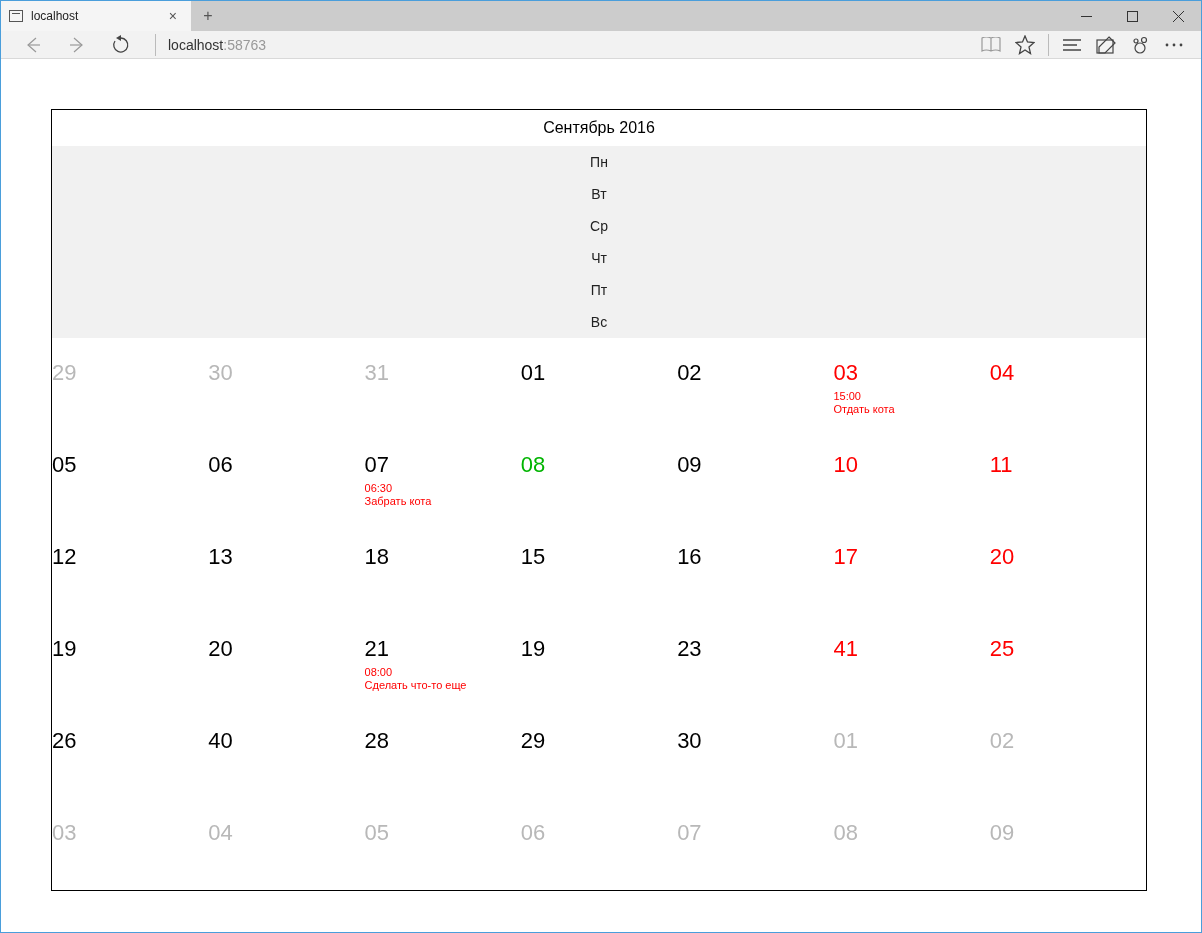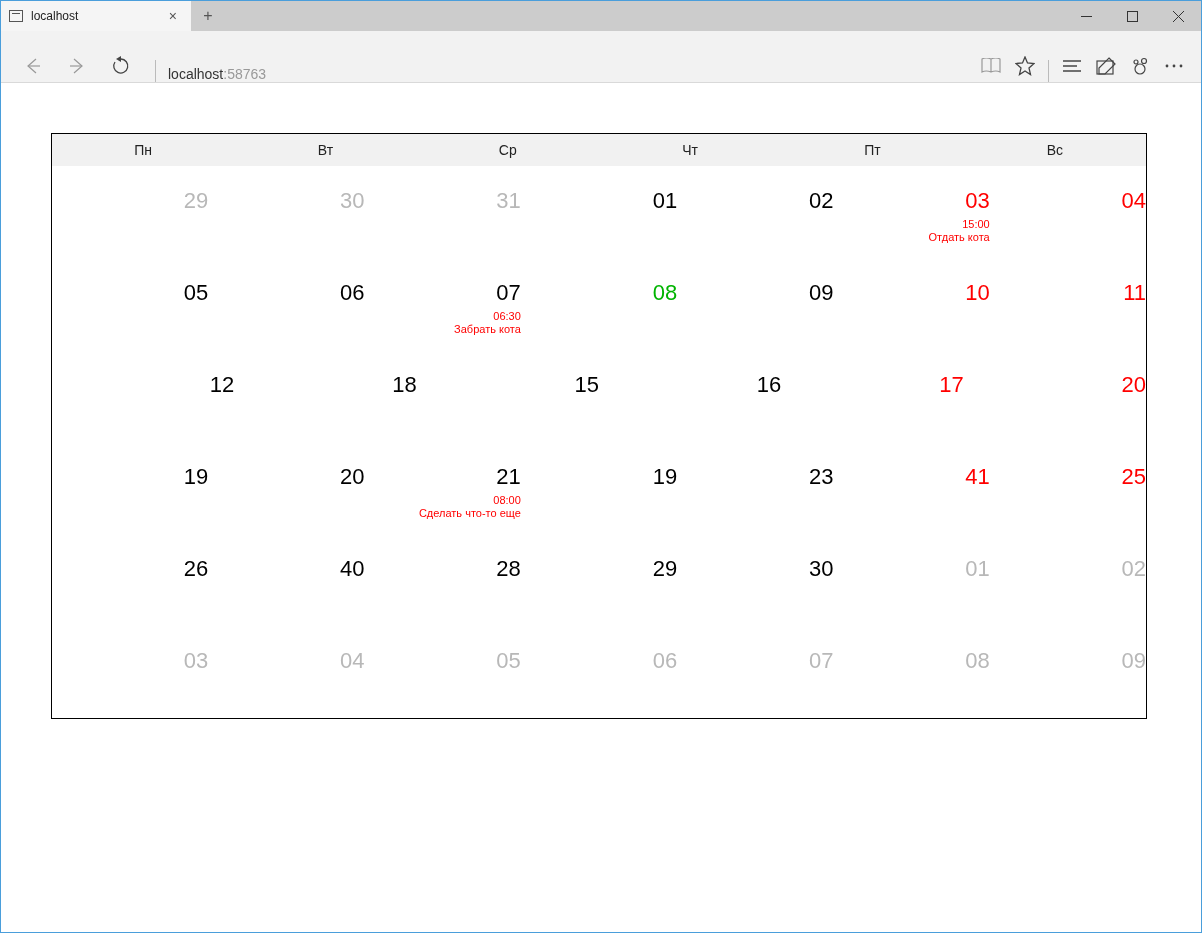--- a/index.html
+++ b/index.html
@@ -14,39 +14,39 @@
   .tab-title { font-size: 12px; color: #222; flex: 1; }
   .tab-close { font-size: 14px; color: #555; padding: 0 6px; cursor: pointer; }
   .newtab { width: 34px; display:flex; align-items:center; justify-content:center; }
   .newtab span { font-size: 16px; color: #555; }
   .titlebar-spacer { flex: 1; }
   .win-controls { display: flex; }
   .win-btn { width: 46px; display: flex; align-items: center; justify-content: center; color:#333; font-size:13px; }
   .win-btn svg { stroke:#333; }
 
   
-  .toolbar { height: 52px; background: #f2f2f2; border-bottom: 1px solid #d9d9d9; display: flex; align-items: flex-end; padding: 0 10px; }
+  .toolbar { height: 28px; background: #f2f2f2; border-bottom: 1px solid #d9d9d9; display: flex; align-items: center; padding: 0 10px; }
   .nav-btn { width: 32px; height: 32px; display:flex; align-items:center; justify-content:center; color:#888; margin: 0 6px; }
   .nav-btn.enabled { color:#444; }
   .addr-sep { width:1px; height:22px; background:#bbb; margin:0 12px; }
   .addr { font-size: 14px; color:#333; }
   .addr .port { color:#999; }
   .toolbar-spacer { flex:1; }
   .tool-ico { width: 34px; height:32px; display:flex; align-items:center; justify-content:center; color:#555; }
   .tool-sep { width:1px; height:22px; background:#bbb; margin:0 6px; }
 
   
   .page { padding: 50px; }
   .calendar { width: 1096px; border: 1px solid #000; background:#fff; }
   .cal-title { text-align:center; font-size:16px; padding: 9px 0; color:#000; }
-  .cal-head { display:flex; background:#f1f1f1; }
+  .cal-head { display:flex; background:#f1f1f1;flex-direction:column; }
   .cal-head div { flex:1; text-align:center; font-size:14px; padding: 8px 0; color:#222; }
   .cal-body { }
   .cal-row { display:flex; min-height: 92px; }
-  .cal-cell { flex:1; text-align:right; padding-top: 22px; }
+  .cal-cell { flex:1; text-align:left; padding-top: 22px; }
   .daynum { font-size: 22px; font-weight: 400; }
   .other-month .daynum { color:#b8b8b8; }
   .weekend .daynum { color:#ff0000; }
   .today .daynum { color:#00b400; font-weight: 500; }
   .event { margin-top: 4px; font-size: 11px; color:#ff0000; line-height: 1.2; }
   .event .etime { display:block; }
   .event .etext { display:block; }
 
   svg { display:block; }
 </style>
@@ -142,20 +142,21 @@
     <svg width="18" height="4">
         <circle cx="2" cy="2" r="1.4" fill="#444"></circle>
         <circle cx="9" cy="2" r="1.4" fill="#444"></circle>
         <circle cx="16" cy="2" r="1.4" fill="#444"></circle>
       </svg>
   </div>
 </div>
 
 <div class="page">
   <div class="calendar">
+    <div class="cal-title">Сентябрь 2016</div>
     <div class="cal-head">
       <div>Пн</div>
       <div>Вт</div>
       <div>Ср</div>
       <div>Чт</div>
       <div>Пт</div>
       <div>Вс</div>
     </div>
     <div class="cal-body" id="cal-body">
         <div class="cal-row">
@@ -210,20 +211,23 @@
           </div>
           <div class="cal-cell weekend">
             <div class="daynum">11</div>
           </div>
         </div>
         <div class="cal-row">
           <div class="cal-cell">
             <div class="daynum">12</div>
           </div>
           <div class="cal-cell">
+            <div class="daynum">13</div>
+          </div>
+          <div class="cal-cell">
             <div class="daynum">18</div>
           </div>
           <div class="cal-cell">
             <div class="daynum">15</div>
           </div>
           <div class="cal-cell">
             <div class="daynum">16</div>
           </div>
           <div class="cal-cell weekend">
             <div class="daynum">17</div>

